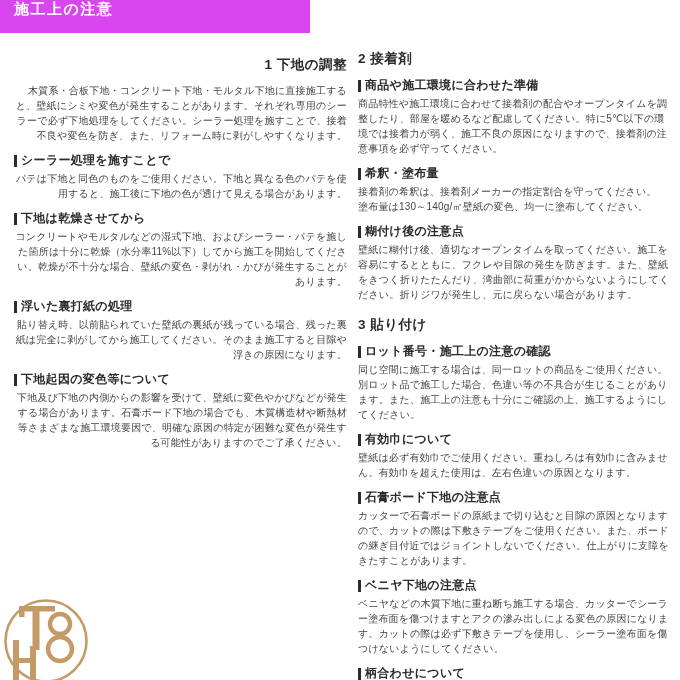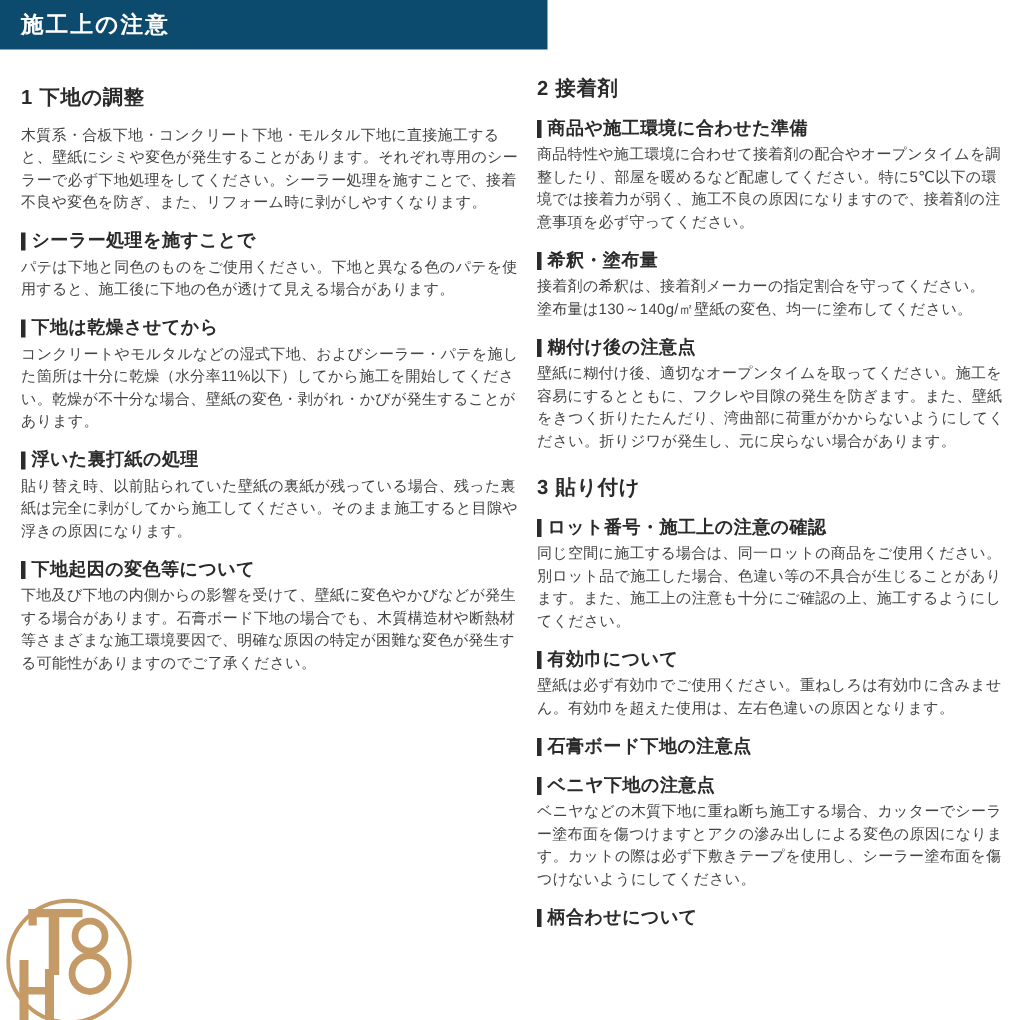--- a/index.html
+++ b/index.html
@@ -2,29 +2,29 @@
 <html lang="ja"><head>
 <meta charset="utf-8">
 <style>
   html,body{margin:0;padding:0;}
   body{
     width:680px;height:680px;position:relative;overflow:hidden;
     background:#ffffff;
     font-family:"Liberation Sans","DejaVu Sans",sans-serif;
   }
   .header-bar{
-    position:absolute;left:0;top:0;width:365px;height:33px;
-    background:#0c4a6e;display:flex;align-items:center;
+    position:absolute;left:0;top:0;width:310px;height:33px;
+    background:#d946ef;display:flex;
   }
   .header-title{
     color:#ffffff;font-size:15px;font-weight:bold;
     padding-left:14px;letter-spacing:1.5px;
   }
   .col{position:absolute;}
-  .col-left{left:14px;top:50px;width:333px;}
+  .col-left{left:14px;top:50px;width:333px;text-align:right;}
   .col-right{left:358px;top:44px;width:316px;}
   .section-heading{
     font-size:13.5px;font-weight:bold;color:#2b2b2b;
     letter-spacing:0.5px;margin:6px 0 1px 0;
   }
   .section-heading.second{margin-top:14px;}
   .subsection{margin-top:9px;}
   .sub-title{
     display:flex;align-items:center;
     font-size:12px;font-weight:bold;color:#2b2b2b;
@@ -132,20 +132,21 @@
       <span>有効巾について</span>
     </div>
     <div class="sub-body">壁紙は必ず有効巾でご使用ください。重ねしろは有効巾に含みません。有効巾を超えた使用は、左右色違いの原因となります。</div>
   </div>
 
   <div class="subsection">
     <div class="sub-title">
       <span class="bar-icon"></span>
       <span>石膏ボード下地の注意点</span>
     </div>
+    <div class="sub-body">カッターで石膏ボードの原紙まで切り込むと目隙の原因となりますので、カットの際は下敷きテープをご使用ください。また、ボードの継ぎ目付近ではジョイントしないでください。仕上がりに支障をきたすことがあります。</div>
   </div>
 
   <div class="subsection">
     <div class="sub-title">
       <span class="bar-icon"></span>
       <span>ベニヤ下地の注意点</span>
     </div>
     <div class="sub-body">ベニヤなどの木質下地に重ね断ち施工する場合、カッターでシーラー塗布面を傷つけますとアクの滲み出しによる変色の原因になります。カットの際は必ず下敷きテープを使用し、シーラー塗布面を傷つけないようにしてください。</div>
   </div>
 

